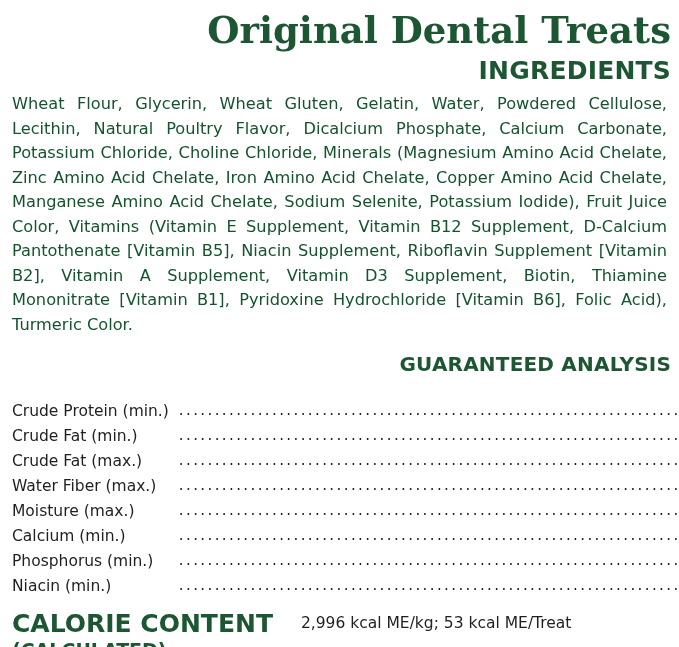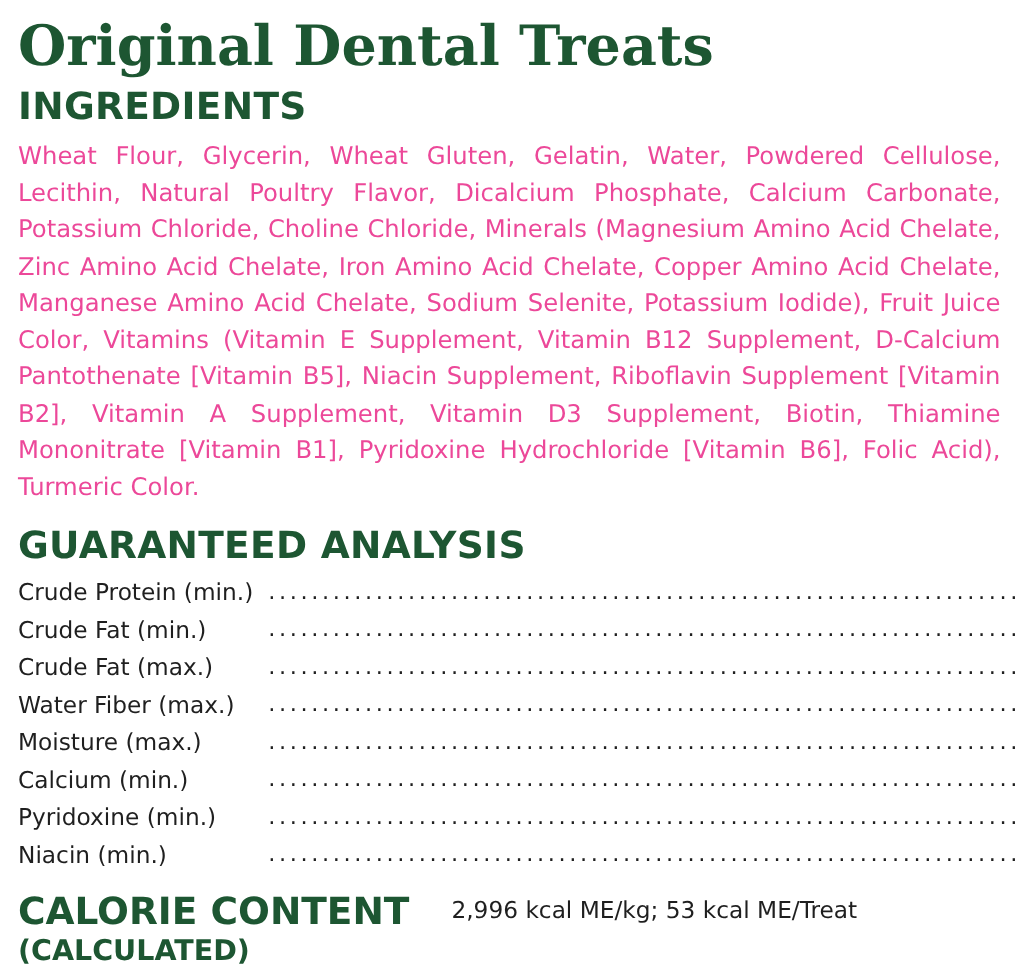--- a/index.html
+++ b/index.html
@@ -21,45 +21,47 @@
     padding: 8px 8px 0 12px;
     position: relative;
   }
   .product-title {
     font-family: "DejaVu Serif", serif;
     font-size: 37px;
     line-height: 44px;
     color: #1d5632;
     margin: 0 0 4px 0;
     letter-spacing: 0px;
+    text-align: right;
   }
   .section-heading {
     font-family: "DejaVu Sans", sans-serif;
     font-weight: bold;
     color: #1d5632;
     letter-spacing: 0.2px;
     margin: 0;
+    text-align: right;
   }
   .ingredients-heading {
     font-size: 25px;
     line-height: 30px;
     margin-bottom: 6px;
   }
   .ga-heading {
-    font-size: 25px;
+    font-size: 20px;
     line-height: 30px;
     margin-top: 12px;
-    margin-bottom: 0;
+    margin-bottom: 16px;
   }
   .ingredients-body {
     font-size: 16.2px;
     line-height: 24.5px;
     text-align: justify;
     text-justify: inter-word;
-    color: #ec4899;
+    color: #14532d;
     margin: 0;
     padding-right: 4px;
   }
   .ga-table {
     width: 100%;
     border-collapse: collapse;
     font-size: 15.5px;
     color: #1f1f1f;
   }
   .ga-row {
@@ -162,21 +164,21 @@
             <span class="dotfill">.........................................................................................</span>
           </td>
         </tr>
         <tr class="ga-row">
           <td class="ga-cell ga-name">Calcium (min.)</td>
           <td class="ga-cell ga-dots">
             <span class="dotfill">.........................................................................................</span>
           </td>
         </tr>
         <tr class="ga-row">
-          <td class="ga-cell ga-name">Pyridoxine (min.)</td>
+          <td class="ga-cell ga-name">Phosphorus (min.)</td>
           <td class="ga-cell ga-dots">
             <span class="dotfill">.........................................................................................</span>
           </td>
         </tr>
         <tr class="ga-row">
           <td class="ga-cell ga-name">Niacin (min.)</td>
           <td class="ga-cell ga-dots">
             <span class="dotfill">.........................................................................................</span>
           </td>
         </tr>

